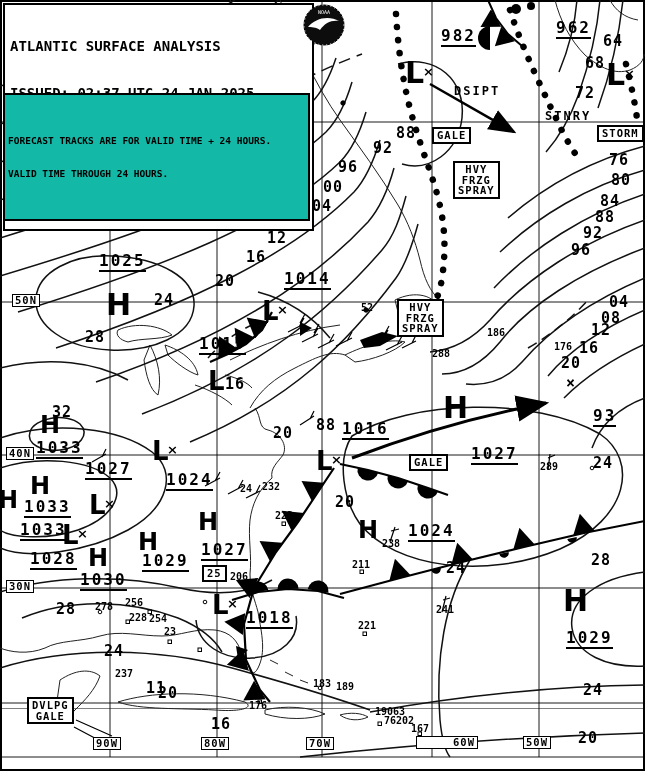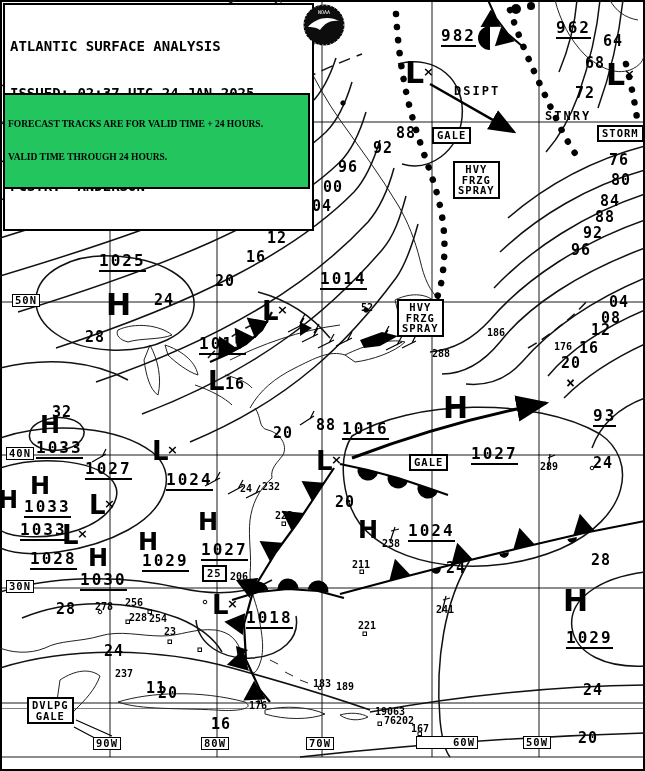--- a/index.html
+++ b/index.html
@@ -17,22 +17,22 @@
   .L.big{font-size:30px;}
   .L .xm{position:absolute;left:15px;top:5px;font-size:13px;font-weight:bold;}
   .L.big .xm{left:18px;top:7px;}
   .box{font-size:10.5px;border:2px solid #000;background:#fff;padding:1px 3px;text-align:center;letter-spacing:1px;}
   .warn{font-size:12px;letter-spacing:2px;}
   .grid{font-size:10.5px;border:1.5px solid #000;background:#fff;padding:0 2px;letter-spacing:1px;}
   .xmark{font-size:15px;font-weight:bold;}
   
   .hdr{position:absolute;left:3px;top:3px;width:297px;border:2px solid #000;background:#fff;
        padding:3px 5px 4px 5px;font-size:14px;font-weight:bold;line-height:15.5px;white-space:pre;}
-  .warnbox{position:absolute;left:3px;top:93px;width:297px;border:2px solid #000;background:#22c55e;
-       padding:2px 3px;font-size:9.5px;font-weight:bold;line-height:11px;white-space:pre;font-family:Liberation Serif, serif;}
+  .warnbox{position:absolute;left:3px;top:93px;width:297px;border:2px solid #000;background:#14b8a6;
+       padding:18px 3px;font-size:9.5px;font-weight:bold;line-height:11px;white-space:pre;}
   .footer{position:absolute;left:0;top:744px;width:645px;text-align:center;
        font-size:10.5px;line-height:12px;color:#222;letter-spacing:1px;}
   .noaa{position:absolute;left:302px;top:3px;width:44px;height:44px;}
 </style>
 </head>
 <body>
 
 <div id="canvas">
 
   <svg id="mapsvg" width="645" height="771" viewBox="0 0 645 771">
@@ -216,21 +216,21 @@
       <div class="lbl grid" style="left: 6px; top: 447px;">40N</div>
       <div class="lbl grid" style="left: 6px; top: 580px;">30N</div>
       <div class="lbl grid" style="left: 93px; top: 737px;">90W</div>
       <div class="lbl grid" style="left: 201px; top: 737px;">80W</div>
       <div class="lbl grid" style="left: 306px; top: 737px;">70W</div>
       <div class="lbl grid" style="left: 416px; top: 736px; padding-left: 36px;">60W</div>
       <div class="lbl grid" style="left: 523px; top: 736px;">50W</div>
       <div class="lbl pressure" style="left: 441px; top: 28px;">982</div>
       <div class="lbl pressure" style="left: 556px; top: 20px;">962</div>
       <div class="lbl pressure" style="left: 99px; top: 253px;">1025</div>
-      <div class="lbl pressure" style="left: 284px; top: 271px; margin-left: 36px;">1014</div>
+      <div class="lbl pressure" style="left: 284px; top: 271px;">1014</div>
       <div class="lbl pressure" style="left: 199px; top: 336px;">1015</div>
       <div class="lbl pressure" style="left: 342px; top: 421px;">1016</div>
       <div class="lbl pressure" style="left: 36px; top: 440px;">1033</div>
       <div class="lbl pressure" style="left: 85px; top: 461px;">1027</div>
       <div class="lbl pressure" style="left: 166px; top: 472px;">1024</div>
       <div class="lbl pressure" style="left: 24px; top: 499px;">1033</div>
       <div class="lbl pressure" style="left: 20px; top: 522px;">1033</div>
       <div class="lbl pressure" style="left: 30px; top: 551px;">1028</div>
       <div class="lbl pressure" style="left: 142px; top: 553px;">1029</div>
       <div class="lbl pressure" style="left: 80px; top: 572px;">1030</div>

